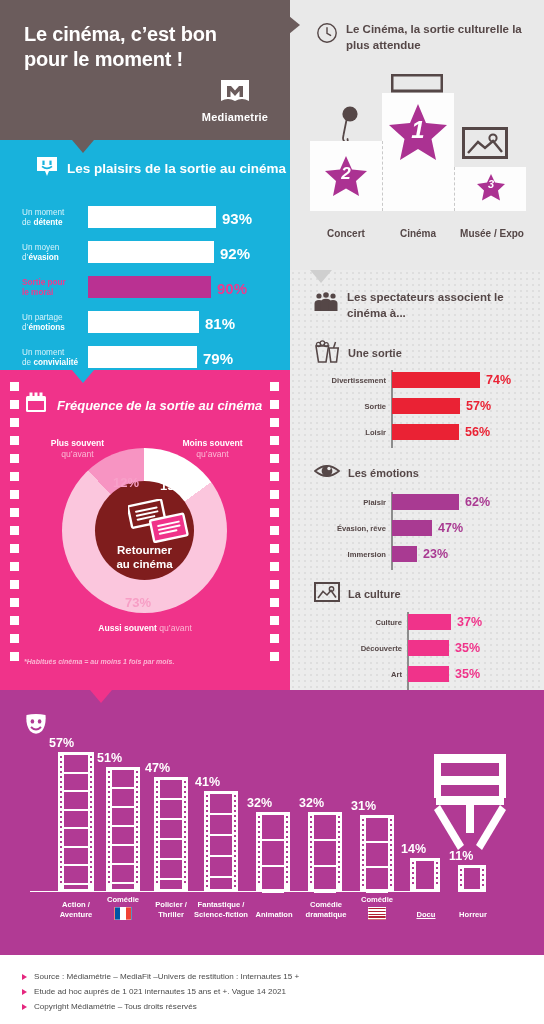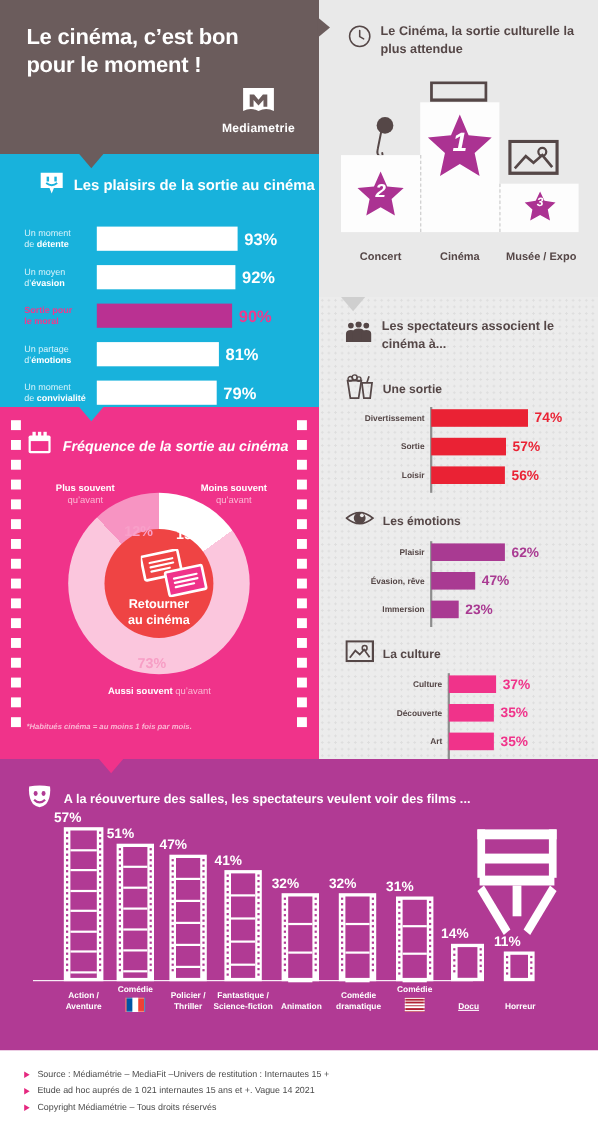--- a/index.html
+++ b/index.html
@@ -131,21 +131,21 @@
   .perf span{display:block;width:9px;height:9px;background:#fff;margin-bottom:9px;}
   #perf-l{left:10px;}
   #perf-r{left:270px;}
   #pink-head{position:absolute;left:24px;top:22px;display:flex;align-items:center;gap:9px;font-style:italic;}
   #pink-head .ttl{color:#fff;font-size:13px;font-weight:bold;}
 
   #donut-wrap{position:absolute;left:62px;top:78px;width:165px;height:165px;}
   #donut{width:165px;height:165px;border-radius:50%;}
   #donut-hole{
     position:absolute;left:33px;top:33px;width:99px;height:99px;border-radius:50%;
-    background:#ef4444;
+    background:#7f1d1d;
   }
   #donut-center-txt{
     position:absolute;left:0;right:0;top:62px;text-align:center;
     color:#fff;font-size:11.5px;font-weight:bold;line-height:1.25;
   }
   #tickets{position:absolute;left:33px;top:18px;width:64px;height:44px;}
 
   .dlab{position:absolute;text-align:center;font-size:8.6px;line-height:1.3;}
   .dlab b{color:#fff;font-weight:bold;display:block;}
   .dlab i{color:#fbb9d5;font-style:normal;}
@@ -613,21 +613,20 @@
 
     <div id="pu-head">
       <span>
         <svg width="24" height="24" viewBox="0 0 24 24">
           <path d="M2.5 3 Q12 1 21.5 3 Q22.5 13 18 19 Q12 24.5 6 19 Q1.5 13 2.5 3 Z" fill="#fff"></path>
           <ellipse cx="8.4" cy="9.4" rx="1.8" ry="2.2" fill="#b13a94"></ellipse>
           <ellipse cx="15.6" cy="9.4" rx="1.8" ry="2.2" fill="#b13a94"></ellipse>
           <path d="M7 15 Q12 20 17 15" fill="none" stroke="#b13a94" stroke-width="2"></path>
         </svg>
       </span>
-      <span class="ttl">A la réouverture des salles, les spectateurs veulent voir des films ...</span>
     </div>
 
     <div id="film-chart">
       <div id="film-axis"></div>
 
       <div class="fcol" style="left:34px;width:36px;">
         <div class="fval" style="bottom:142px;">57%</div>
         <div class="strip" style="width:36px;height:140px;">
           <div class="inner"></div>
           <div class="frames">

